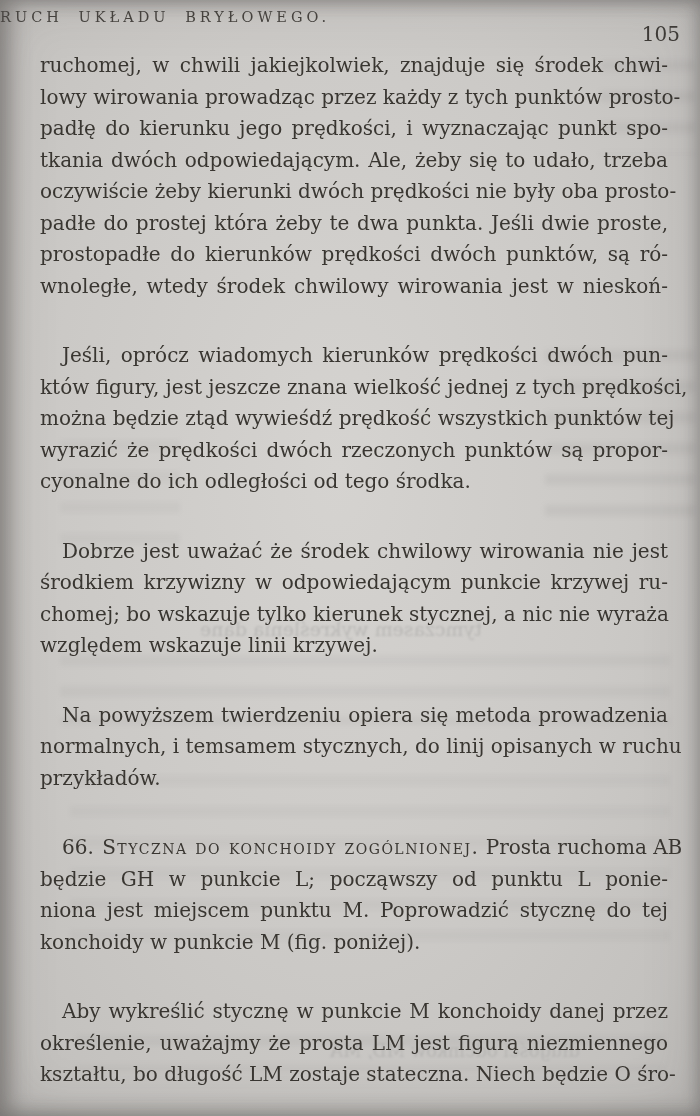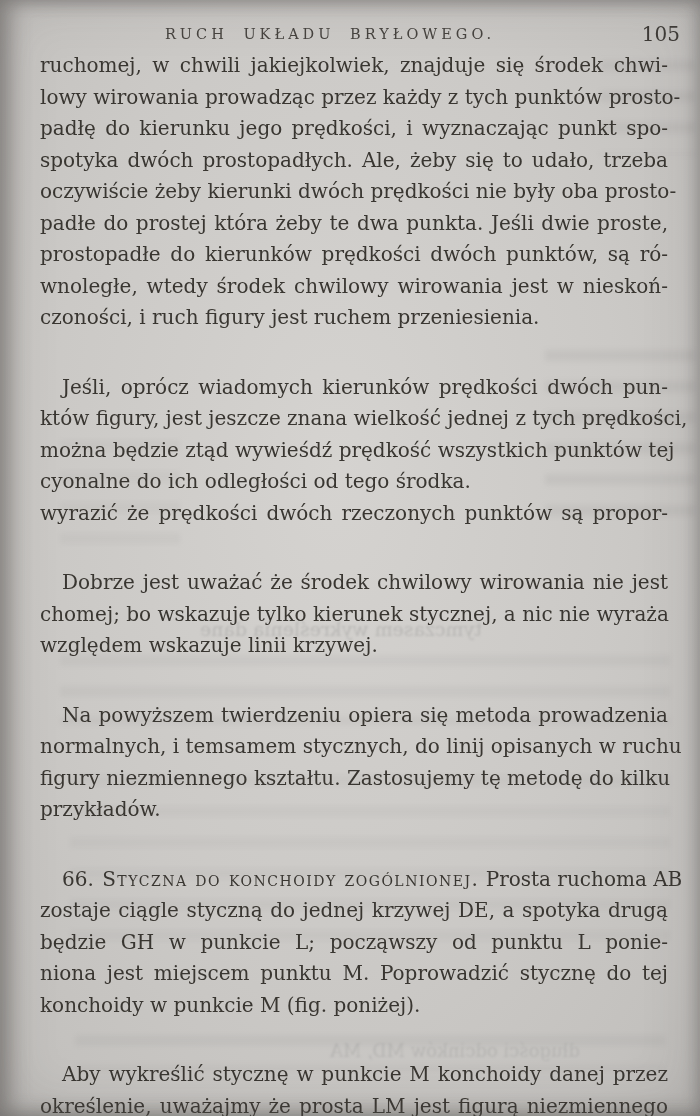--- a/index.html
+++ b/index.html
@@ -24,24 +24,23 @@
     box-shadow:
       inset 0 0 55px rgba(90, 88, 85, 0.22),
       inset 14px 0 18px rgba(75, 73, 70, 0.30),
       inset -6px 0 14px rgba(90, 88, 85, 0.16),
       inset 0 -8px 16px rgba(90, 88, 85, 0.18),
       inset 0 6px 14px rgba(90, 88, 85, 0.14);
   }
 
   .header-row {
     position: absolute;
-    top: 24px;
+    top: 7px;
     left: 0;
     width: 660px;
-    text-align: center;
   }
   .running-title {
     font-size: 14.5px;
     letter-spacing: 4px;
     word-spacing: 7px;
     color: #46433f;
   }
   .page-number {
     position: absolute;
     top: 22px;
@@ -122,56 +121,54 @@
     <span class="running-title">RUCH UKŁADU BRYŁOWEGO.</span>
   </div>
   <div class="page-number">105</div>
 
   <div class="text-column">
 
     <div class="para">
       <div class="ln">ruchomej, w chwili jakiejkolwiek, znajduje się środek chwi-</div>
       <div class="ln">lowy wirowania prowadząc przez każdy z tych punktów prosto-</div>
       <div class="ln">padłę do kierunku jego prędkości, i wyznaczając punkt spo-</div>
-      <div class="ln">spotyka dwóch prostopadłych. Ale, żeby się to udało, trzeba</div>
+      <div class="ln">tkania dwóch odpowiedającym. Ale, żeby się to udało, trzeba</div>
       <div class="ln">oczywiście żeby kierunki dwóch prędkości nie były oba prosto-</div>
       <div class="ln">padłe do prostej która żeby te dwa punkta. Jeśli dwie proste,</div>
       <div class="ln">prostopadłe do kierunków prędkości dwóch punktów, są ró-</div>
       <div class="ln">wnoległe, wtedy środek chwilowy wirowania jest w nieskoń-</div>
-      <div class="ln last">czoności, i ruch figury jest ruchem przeniesienia.</div>
     </div>
 
     <div class="para ind gap-sm">
       <div class="ln">Jeśli, oprócz wiadomych kierunków prędkości dwóch pun-</div>
       <div class="ln">któw figury, jest jeszcze znana wielkość jednej z tych prędkości,</div>
       <div class="ln">można będzie ztąd wywieśdź prędkość wszystkich punktów tej</div>
+      <div class="ln">wyrazić że prędkości dwóch rzeczonych punktów są propor-</div>
       <div class="ln last">cyonalne do ich odległości od tego środka.</div>
-      <div class="ln">wyrazić że prędkości dwóch rzeczonych punktów są propor-</div>
     </div>
 
     <div class="para ind gap-sm">
       <div class="ln">Dobrze jest uważać że środek chwilowy wirowania nie jest</div>
+      <div class="ln">środkiem krzywizny w odpowiedającym punkcie krzywej ru-</div>
       <div class="ln">chomej; bo wskazuje tylko kierunek stycznej, a nic nie wyraża</div>
       <div class="ln last">względem wskazuje linii krzywej.</div>
     </div>
 
     <div class="para ind gap-md">
       <div class="ln">Na powyższem twierdzeniu opiera się metoda prowadzenia</div>
       <div class="ln">normalnych, i temsamem stycznych, do linij opisanych w ruchu</div>
-      <div class="ln">figury niezmiennego kształtu. Zastosujemy tę metodę do kilku</div>
       <div class="ln last">przykładów.</div>
     </div>
 
     <div class="para ind gap-lg">
       <div class="ln">
         <span class="sec-num">66.</span>
         <span class="smallcaps">Styczna do konchoidy zogólnionej.</span>
         <span>Prosta ruchoma AB</span>
       </div>
-      <div class="ln">zostaje ciągle styczną do jednej krzywej DE, a spotyka drugą</div>
       <div class="ln">będzie GH w punkcie L; począwszy od punktu L ponie-</div>
       <div class="ln">niona jest miejscem punktu M. Poprowadzić stycznę do tej</div>
       <div class="ln last">konchoidy w punkcie M (fig. poniżej).</div>
     </div>
 
     <div class="para ind gap-lg">
       <div class="ln">Aby wykreślić stycznę w punkcie M konchoidy danej przez</div>
       <div class="ln">określenie, uważajmy że prosta LM jest figurą niezmiennego</div>
       <div class="ln">kształtu, bo długość LM zostaje stateczna. Niech będzie O śro-</div>
     </div>

